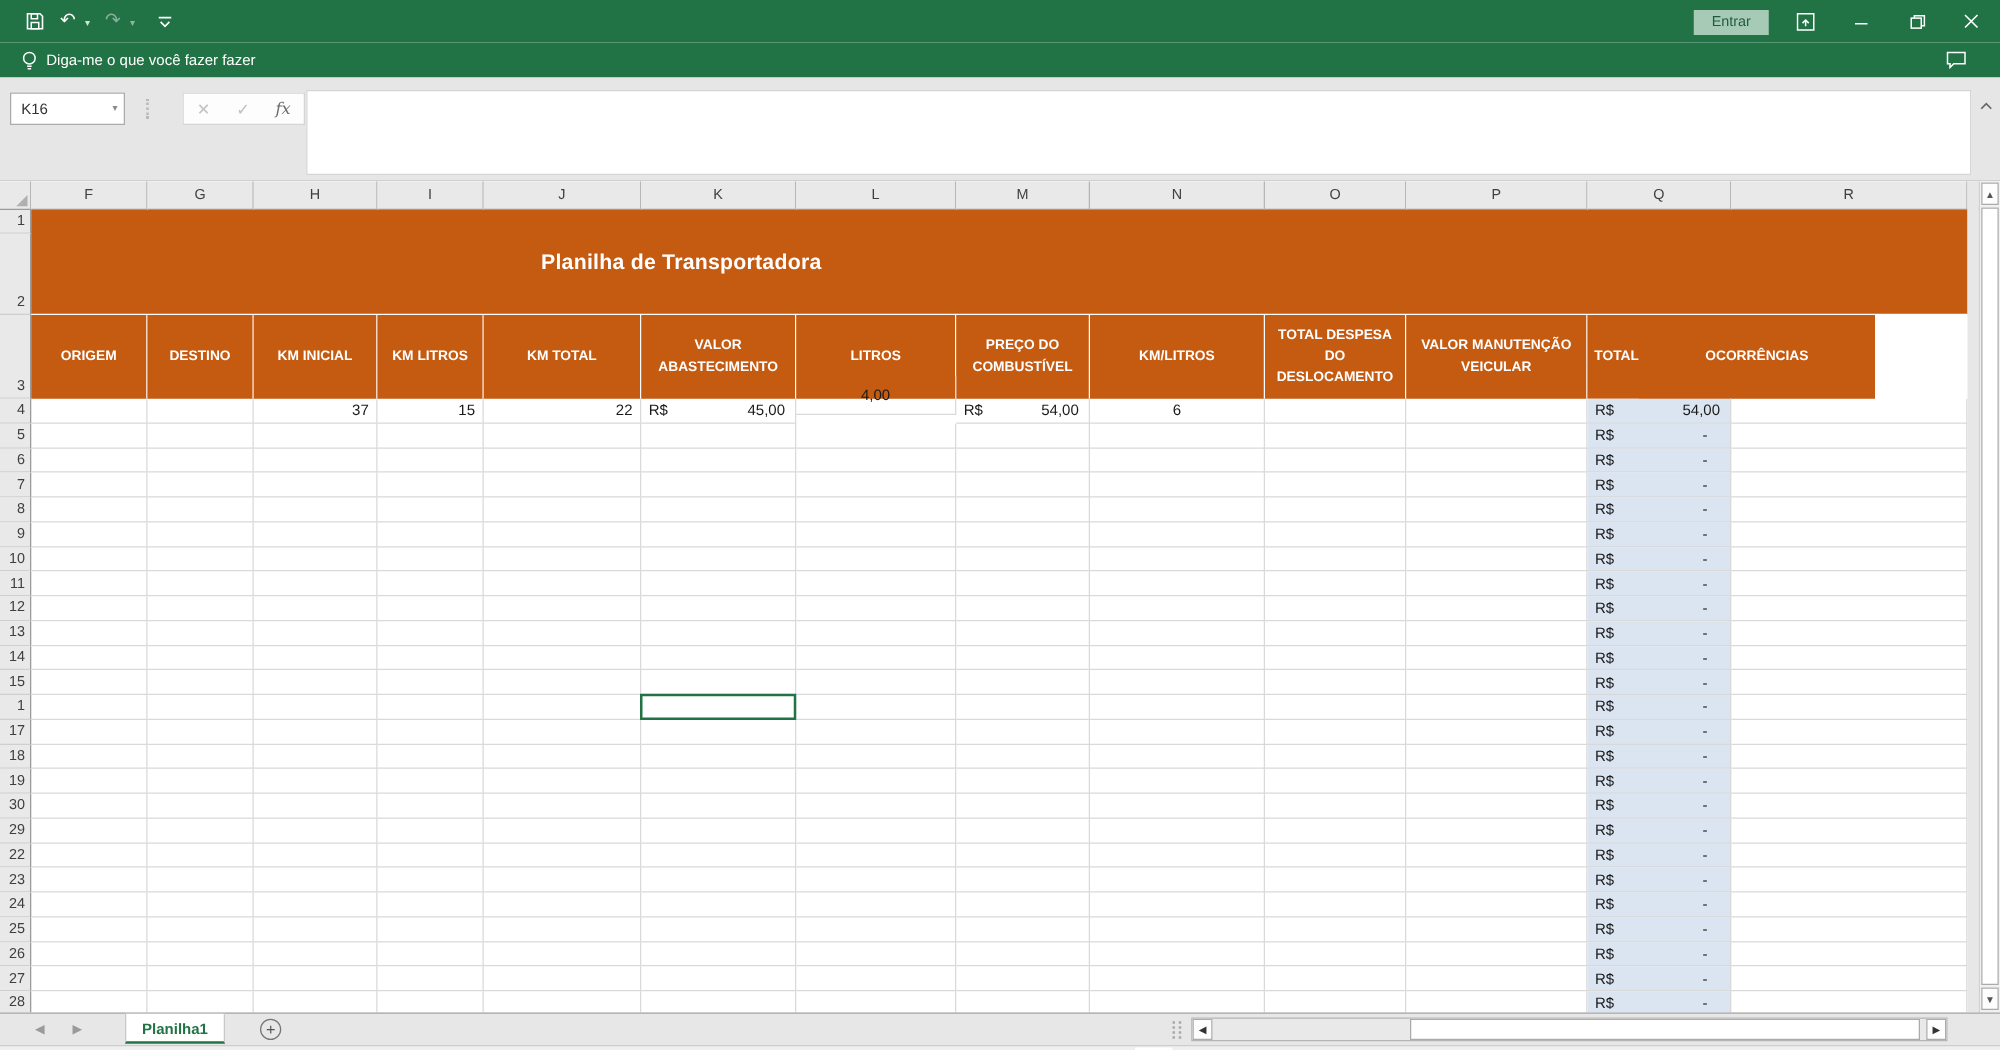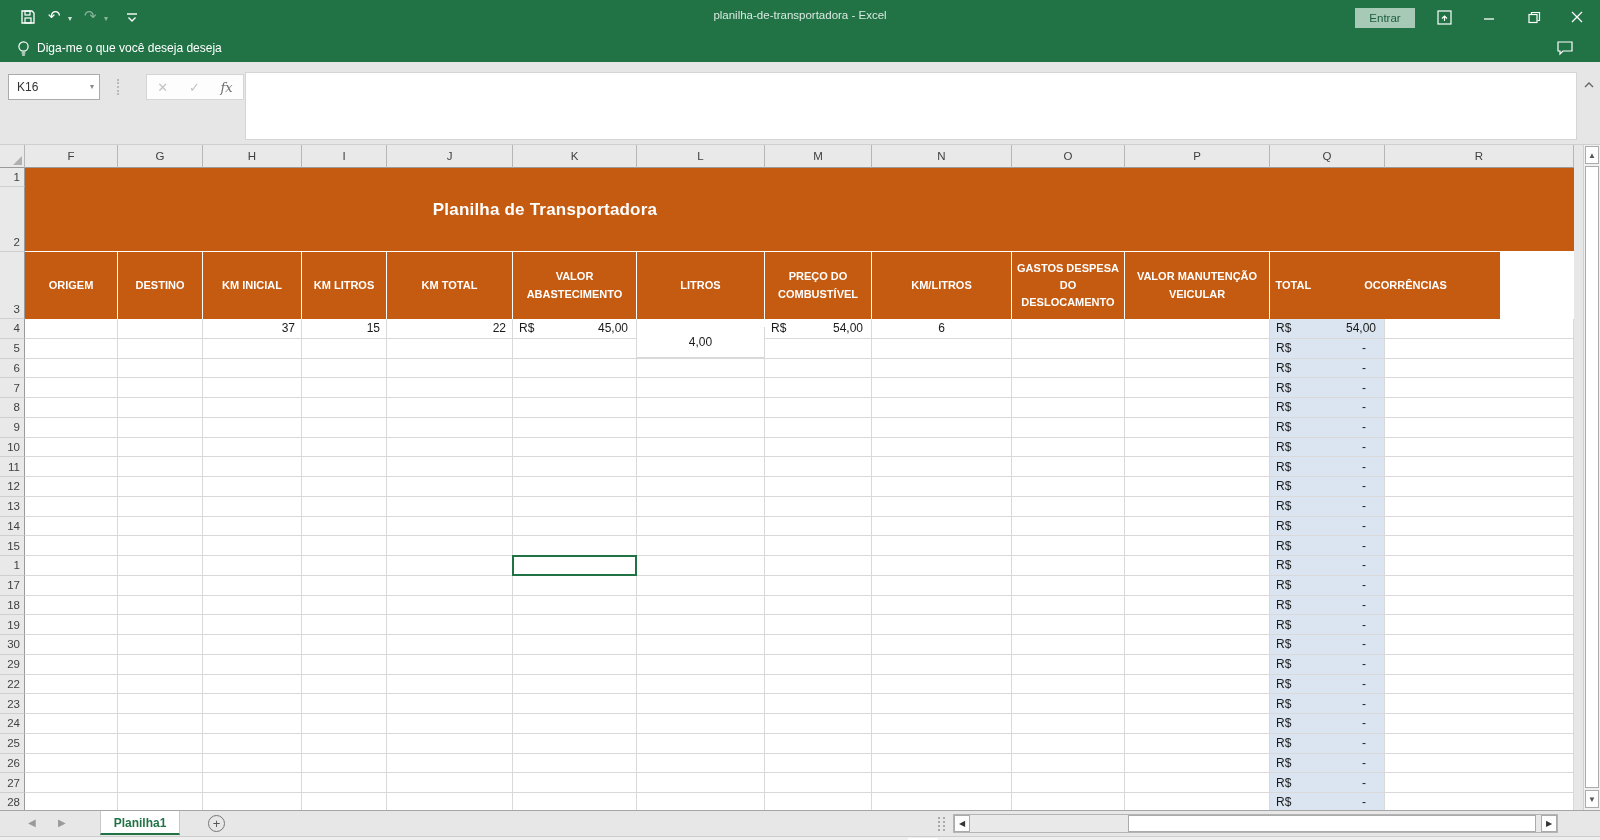--- a/index.html
+++ b/index.html
@@ -100,21 +100,20 @@
       <rect x="5" y="2" width="5" height="4" fill="none" stroke="#fff" stroke-width="1.2"></rect>
     </svg>
     <div class="abs qat-icon" style="left:48px;top:7px;font-size:15px;">↶</div>
     <div class="abs qat-caret" style="left:68px;">▾</div>
     <div class="abs qat-icon" style="left:84px;top:7px;font-size:15px;opacity:.45;">↷</div>
     <div class="abs qat-caret" style="left:104px;opacity:.6;">▾</div>
     <svg class="abs" style="left:126px;top:11px;width:12px;height:12px;" viewBox="0 0 12 12">
       <line x1="1" y1="3" x2="11" y2="3" stroke="#fff" stroke-width="1.4"></line>
       <path d="M2.5 6.5 L6 10 L9.5 6.5" fill="none" stroke="#fff" stroke-width="1.4"></path>
     </svg>
-    <div id="window-title" class="abs">planilha-de-transportadora - Excel</div>
     <div id="signin-btn" class="abs">Entrar</div>
     <svg class="abs" style="left:1437px;top:10px;width:15px;height:15px;" viewBox="0 0 15 15">
       <rect x="1" y="1" width="13" height="13" fill="none" stroke="#fff" stroke-width="1.2"></rect>
       <path d="M5 8.5 L7.5 6 L10 8.5" fill="none" stroke="#fff" stroke-width="1.2"></path>
       <line x1="7.5" y1="6.5" x2="7.5" y2="11" stroke="#fff" stroke-width="1.2"></line>
     </svg>
     <div class="winctl abs" style="left:1480px;">
       <svg width="12" height="12" viewBox="0 0 12 12">
         <line x1="1" y1="8" x2="11" y2="8" stroke="#fff" stroke-width="1.3"></line>
         </svg>
@@ -132,21 +131,21 @@
     </div>
   </div>
 
   <div id="menubar" class="abs">
     <div style="width:2px;"></div>
     <svg style="margin-left:14px;" width="15" height="17" viewBox="0 0 15 17">
       <circle cx="7.5" cy="6.5" r="4.6" fill="none" stroke="#fff" stroke-width="1.2"></circle>
       <line x1="5.7" y1="13" x2="9.3" y2="13" stroke="#fff" stroke-width="1.2"></line>
       <line x1="6.1" y1="15" x2="8.9" y2="15" stroke="#fff" stroke-width="1.2"></line>
     </svg>
-    <span id="tellme">Diga-me o que você deseja deseja</span>
+    <span id="tellme">Diga-me o que você fazer fazer</span>
     <svg class="abs" style="left:1556px;top:6px;" width="18" height="16" viewBox="0 0 18 16">
       <path d="M2 2 h14 v9 h-9 l-3 3 v-3 h-2 z" fill="none" stroke="#fff" stroke-width="1.2"></path>
     </svg>
   </div>
 
   <div id="formula-strip" class="abs">
     <div id="name-box" class="abs">
       <span>K16</span>
       <span class="nb-caret">▾</span>
     </div>
@@ -272,34 +271,34 @@
         </div>
         <div class="hdr3 abs" style="left: 25px; width: 93px;">ORIGEM</div>
         <div class="hdr3 abs" style="left: 118px; width: 85px;">DESTINO</div>
         <div class="hdr3 abs" style="left: 203px; width: 99px;">KM INICIAL</div>
         <div class="hdr3 abs" style="left: 302px; width: 85px;">KM LITROS</div>
         <div class="hdr3 abs" style="left: 387px; width: 126px;">KM TOTAL</div>
         <div class="hdr3 abs" style="left: 513px; width: 124px;">VALOR ABASTECIMENTO</div>
         <div class="hdr3 abs" style="left: 637px; width: 128px;">LITROS</div>
         <div class="hdr3 abs" style="left: 765px; width: 107px;">PREÇO DO COMBUSTÍVEL</div>
         <div class="hdr3 abs" style="left: 872px; width: 140px;">KM/LITROS</div>
-        <div class="hdr3 abs" style="left: 1012px; width: 113px;">GASTOS DESPESA DO DESLOCAMENTO</div>
+        <div class="hdr3 abs" style="left: 1012px; width: 113px;">TOTAL DESPESA DO DESLOCAMENTO</div>
         <div class="hdr3 abs" style="left: 1125px; width: 145px;">VALOR MANUTENÇÃO VEICULAR</div>
         <div class="hdr3 abs" style="left: 1270px; width: 115px;">TOTAL DE GASTOS</div>
         <div class="hdr3 abs last" style="left: 1311px; width: 189px;">OCORRÊNCIAS</div>
         <div class="cell abs" style="left: 25px; top: 174px; width: 93px; height: 19.75px;"></div>
         <div class="cell abs" style="left: 118px; top: 174px; width: 85px; height: 19.75px;"></div>
         <div class="cell abs num" style="left: 203px; top: 174px; width: 99px; height: 19.75px;">37</div>
         <div class="cell abs num" style="left: 302px; top: 174px; width: 85px; height: 19.75px;">15</div>
         <div class="cell abs num" style="left: 387px; top: 174px; width: 126px; height: 19.75px;">22</div>
         <div class="cell abs acc" style="left: 513px; top: 174px; width: 124px; height: 19.75px;">
           <span>R$</span>
           <span>45,00</span>
         </div>
-        <div class="cell abs ctr" style="left: 637px; top: 182px; width: 128px; height: 31px;">4,00</div>
+        <div class="cell abs ctr" style="left: 637px; top: 156px; width: 128px; height: 31px;">4,00</div>
         <div class="cell abs acc" style="left: 765px; top: 174px; width: 107px; height: 19.75px;">
           <span>R$</span>
           <span>54,00</span>
         </div>
         <div class="cell abs ctr" style="left: 872px; top: 174px; width: 140px; height: 19.75px;">6</div>
         <div class="cell abs" style="left: 1012px; top: 174px; width: 113px; height: 19.75px;"></div>
         <div class="cell abs" style="left: 1125px; top: 174px; width: 145px; height: 19.75px;"></div>
         <div class="cell abs qfill acc" style="left: 1270px; top: 174px; width: 115px; height: 19.75px;">
           <span>R$</span>
           <span>54,00</span>

